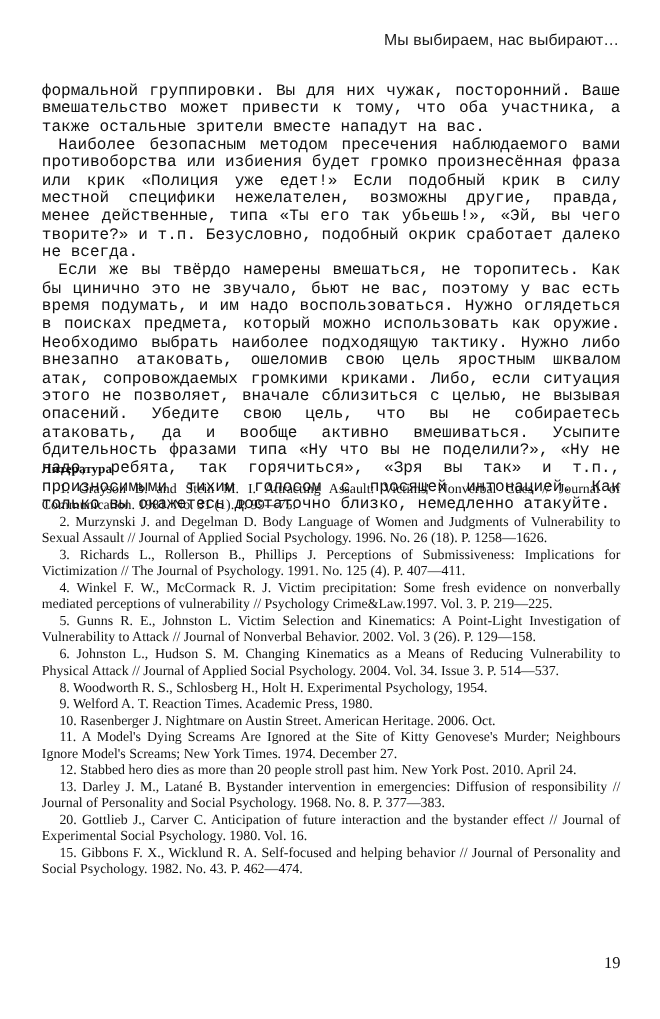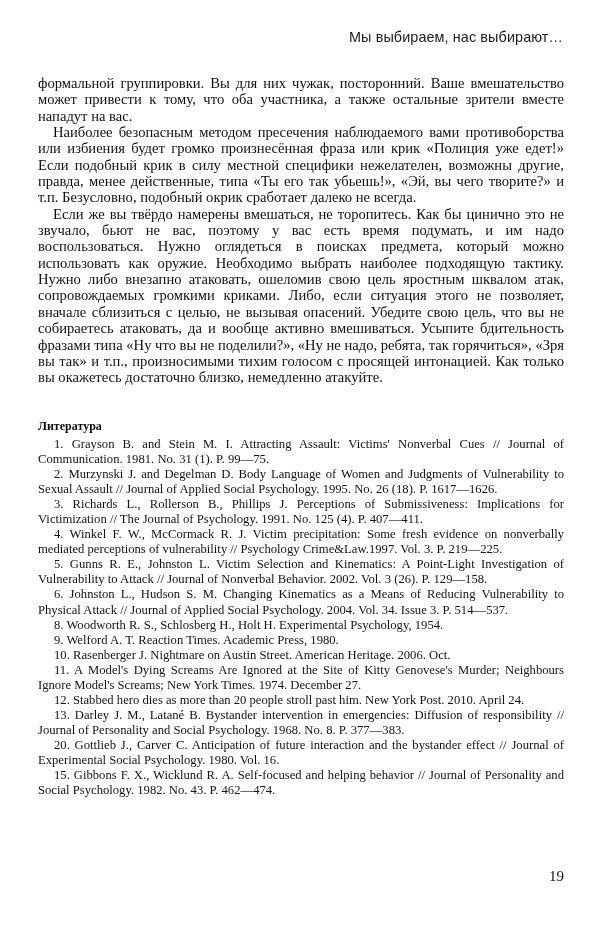--- a/index.html
+++ b/index.html
@@ -39,20 +39,21 @@
     color: #1a1a1a;
     white-space: nowrap;
   }
 
   
   .body-block {
     position: absolute;
     left: 38px;
     top: 75px;
     width: 526px;
+    font-family: Liberation Mono, monospace;
   }
   .body-par {
     margin: 0;
     text-align: justify;
     text-justify: inter-word;
     font-size: 14.6px;
     line-height: 16.35px;
     text-indent: 15px;
     hyphens: manual;
     color: #101010;
@@ -111,21 +112,21 @@
   <div class="body-block">
     <p class="body-par first">формальной группировки. Вы для них чужак, посторонний. Ваше вмешательство может привести к тому, что оба участника, а также остальные зрители вместе нападут на вас.</p>
     <p class="body-par">Наиболее безопасным методом пресечения наблюдаемого вами противоборства или избиения будет громко произнесённая фраза или крик «Полиция уже едет!» Если подобный крик в силу местной специфики нежелателен, возможны другие, правда, менее действенные, типа «Ты его так убьешь!», «Эй, вы чего творите?» и т.п. Безусловно, подобный окрик сработает далеко не всегда.</p>
     <p class="body-par">Если же вы твёрдо намерены вмешаться, не торопитесь. Как бы цинично это не звучало, бьют не вас, поэтому у вас есть время подумать, и им надо воспользоваться. Нужно оглядеться в поисках предмета, который можно использовать как оружие. Необходимо выбрать наиболее подходящую тактику. Нужно либо внезапно атаковать, ошеломив свою цель яростным шквалом атак, сопровождаемых громкими криками. Либо, если ситуация этого не позволяет, вначале сблизиться с целью, не вызывая опасений. Убедите свою цель, что вы не собираетесь атаковать, да и вообще активно вмешиваться. Усыпите бдительность фразами типа «Ну что вы не поделили?», «Ну не надо, ребята, так горячиться», «Зря вы так» и т.п., произносимыми тихим голосом с просящей интонацией. Как только вы окажетесь достаточно близко, немедленно атакуйте.</p>
   </div>
 
   <div class="refs-heading">Литература</div>
 
   <div class="refs-block">
     <p class="ref-item">1. Grayson B. and Stein M. I. Attracting Assault: Victims' Nonverbal Cues // Journal of Communication. 1981. No. 31 (1). P. 99—75.</p>
-    <p class="ref-item">2. Murzynski J. and Degelman D. Body Language of Women and Judgments of Vulnerability to Sexual Assault // Journal of Applied Social Psychology. 1995. No. 26 (18). P. 1617—1626.</p>
+    <p class="ref-item">2. Murzynski J. and Degelman D. Body Language of Women and Judgments of Vulnerability to Sexual Assault // Journal of Applied Social Psychology. 1996. No. 26 (18). P. 1258—1626.</p>
     <p class="ref-item">3. Richards L., Rollerson B., Phillips J. Perceptions of Submissiveness: Implications for Victimization // The Journal of Psychology. 1991. No. 125 (4). P. 407—411.</p>
     <p class="ref-item">4. Winkel F. W., McCormack R. J. Victim precipitation: Some fresh evidence on nonverbally mediated perceptions of vulnerability // Psychology Crime&amp;Law.1997. Vol. 3. P. 219—225.</p>
     <p class="ref-item">5. Gunns R. E., Johnston L. Victim Selection and Kinematics: A Point-Light Investigation of Vulnerability to Attack // Journal of Nonverbal Behavior. 2002. Vol. 3 (26). P. 129—158.</p>
     <p class="ref-item">6. Johnston L., Hudson S. M. Changing Kinematics as a Means of Reducing Vulnerability to Physical Attack // Journal of Applied Social Psychology. 2004. Vol. 34. Issue 3. P. 514—537.</p>
     <p class="ref-item">8. Woodworth R. S., Schlosberg H., Holt H. Experimental Psychology, 1954.</p>
     <p class="ref-item">9. Welford A. T. Reaction Times. Academic Press, 1980.</p>
     <p class="ref-item">10. Rasenberger J. Nightmare on Austin Street. American Heritage. 2006. Oct.</p>
     <p class="ref-item">11. A Model's Dying Screams Are Ignored at the Site of Kitty Genovese's Murder; Neighbours Ignore Model's Screams; New York Times. 1974. December 27.</p>
     <p class="ref-item">12. Stabbed hero dies as more than 20 people stroll past him. New York Post. 2010. April 24.</p>
     <p class="ref-item">13. Darley J. M., Latané B. Bystander intervention in emergencies: Diffusion of responsibility // Journal of Personality and Social Psychology. 1968. No. 8. P. 377—383.</p>

